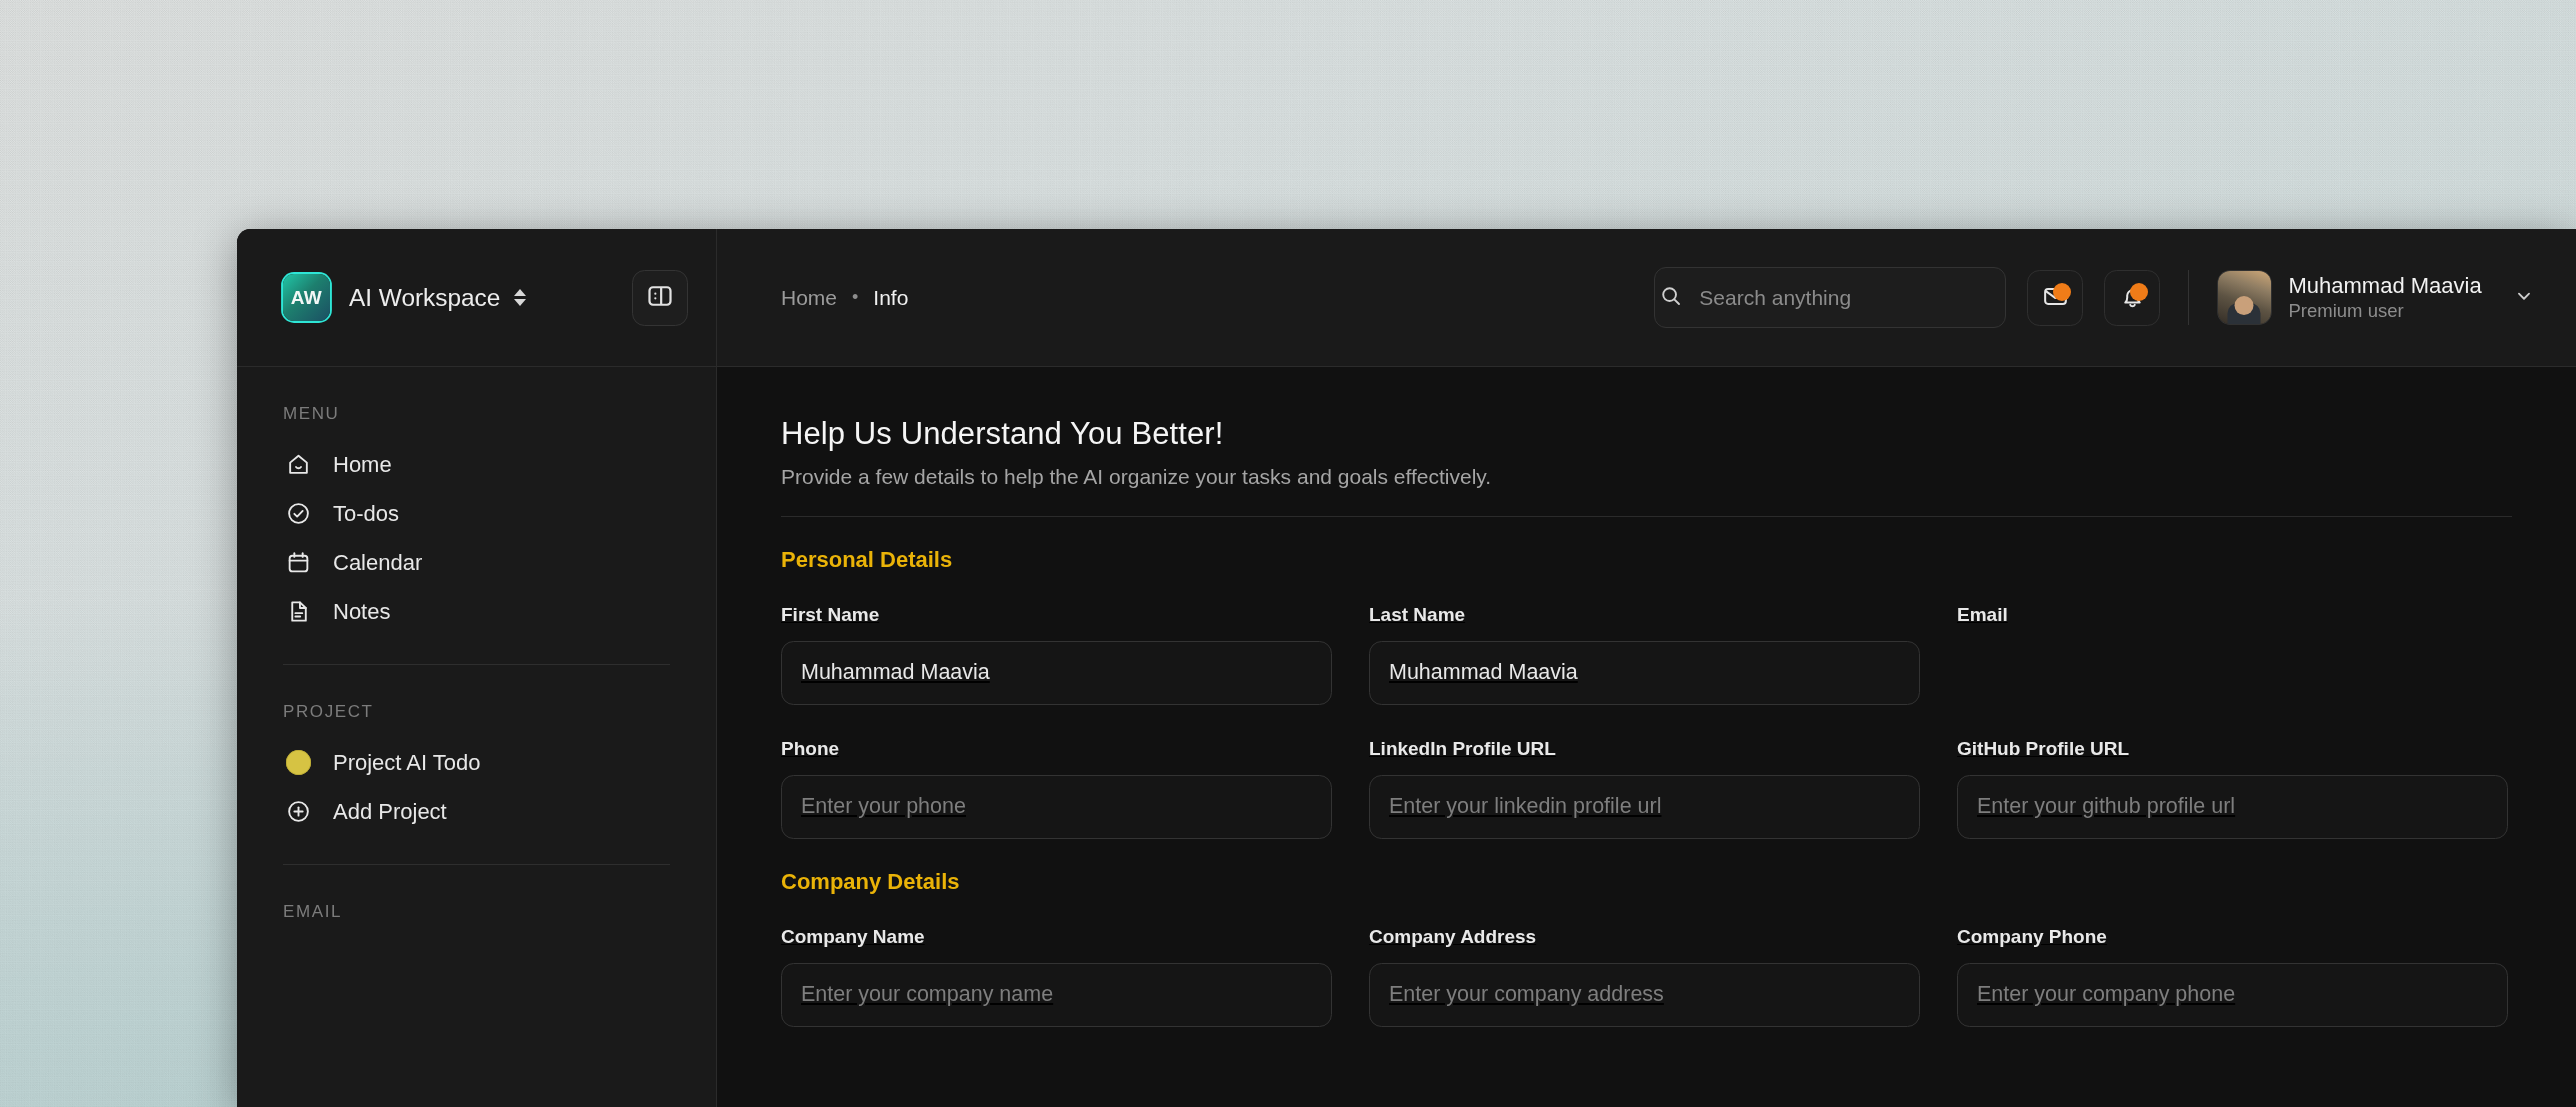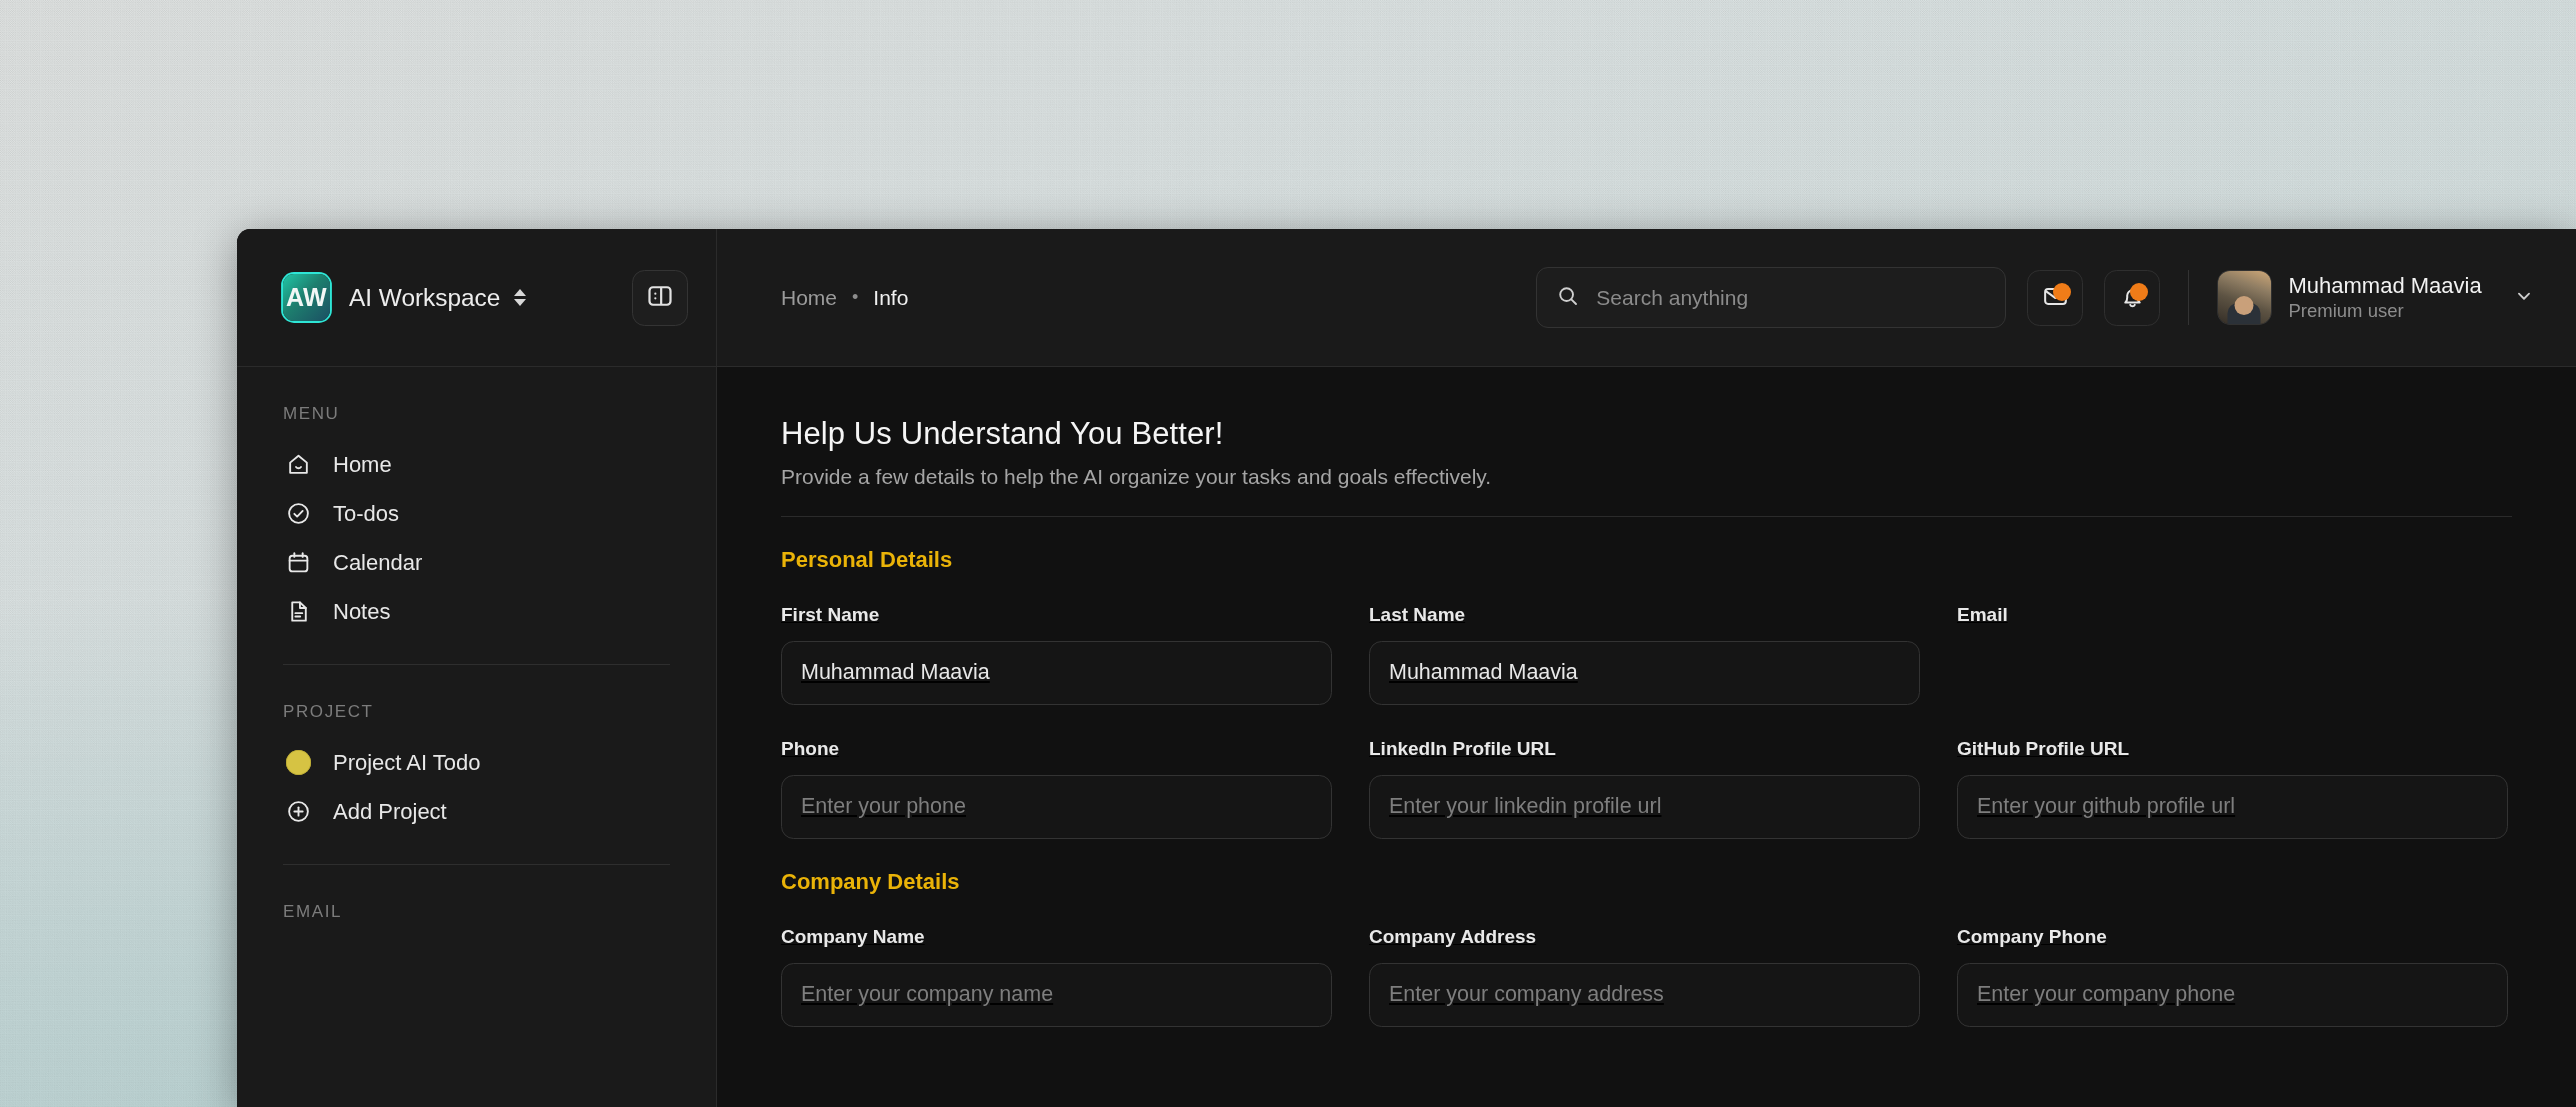--- a/index.html
+++ b/index.html
@@ -53,21 +53,21 @@
     display:flex; align-items:center;
     padding:0 28px 0 46px;
     border-bottom:0.7px solid #2b2b2b;
     gap:0;
   }
   .brand-logo {
     width:47px; height:47px; border-radius:11px;
     background:linear-gradient(135deg, #21c7a8 0%, #1d7f6e 45%, #1b4f63 100%);
     box-shadow:0 0 0 1.9px #2ee6d6;
     display:flex; align-items:center; justify-content:center;
-    color:#f2f7f6; font-size:25px; font-weight:700; letter-spacing:0.4px;
+    color:#f2f7f6; font-size:19px; font-weight:700; letter-spacing:0.4px;
     flex:0 0 auto;
   }
   .brand-name {
     margin-left:19px;
     color:#ededed; font-size:24.4px; font-weight:400; white-space:nowrap;
   }
   .brand-switch { margin-left:13.3px; display:flex; flex-direction:column; align-items:center; gap:3.7px; }
   .brand-switch i { display:block; width:0; height:0; border-left:6px solid transparent; border-right:6px solid transparent; }
   .brand-switch i.up { border-bottom:7.4px solid #d8d8d8; }
   .brand-switch i.dn { border-top:7.4px solid #d8d8d8; }
@@ -103,23 +103,23 @@
     display:flex; align-items:center;
     padding:0 41px 0 64px;
   }
   .crumbs { display:flex; align-items:center; gap:15px; font-size:21px; }
   .crumb-prev { color:#9b9b9b; }
   .crumb-sep { color:#8c8c8c; font-size:18px; }
   .crumb-cur { color:#f0f0f0; }
 
   .topbar-right { margin-left:auto; display:flex; align-items:center; gap:21px; }
   .searchbox {
-    width:470px; height:61px; border-radius:12px;
+    width:352px; height:61px; border-radius:12px;
     border:0.7px solid #333333; background:#1d1d1d;
-    display:flex; align-items:center; gap:16.3px; padding:0 19px;
+    display:flex; align-items:center; gap:16.3px; padding:0 4px;
   }
   .search-ph { color:#8b8b8b; font-size:21px; }
   .icon-btn {
     width:56px; height:56px; border-radius:12.6px;
     border:0.7px solid #2f2f2f; background:#1b1b1b;
     display:flex; align-items:center; justify-content:center;
     position:relative;
   }
   .badge {
     position:absolute; width:18px; height:18px; border-radius:50%;

